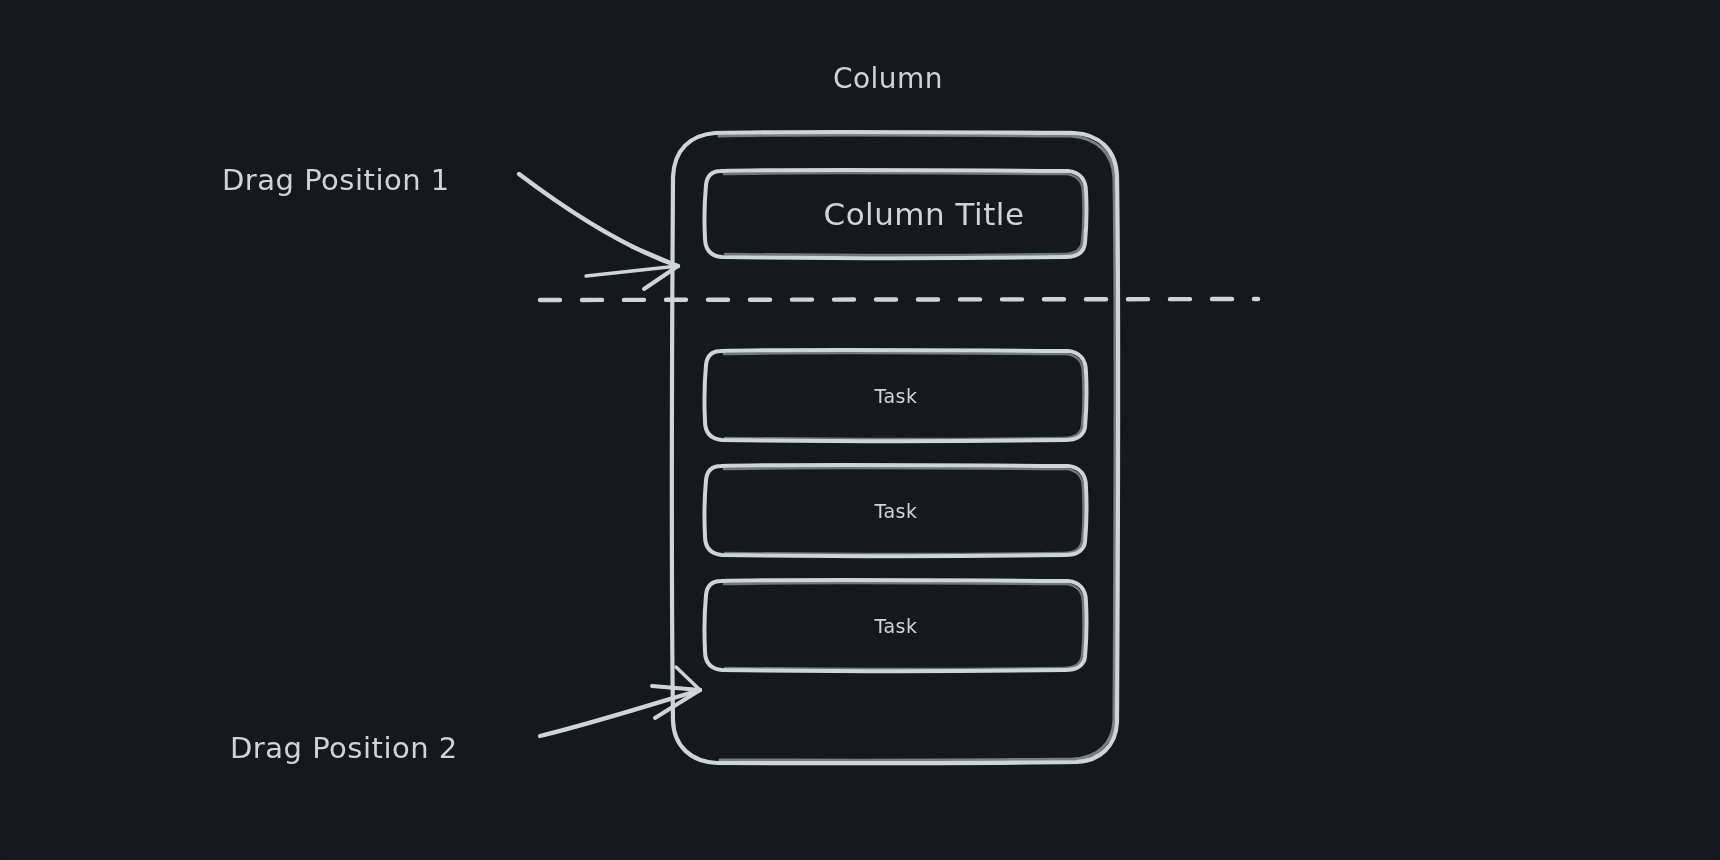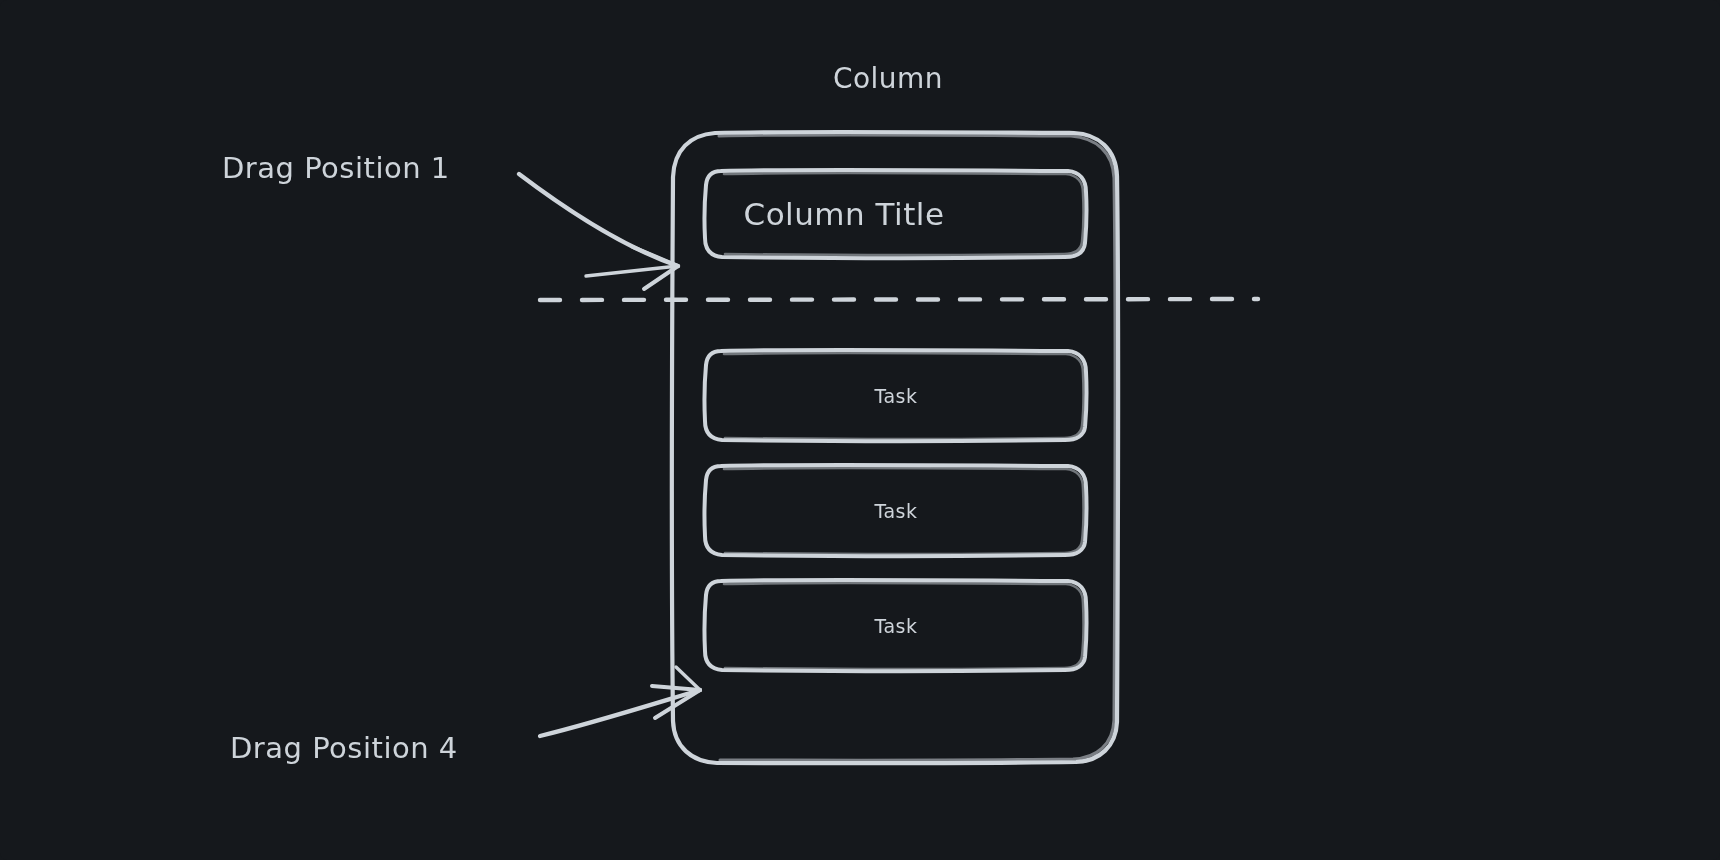--- a/index.html
+++ b/index.html
@@ -165,26 +165,26 @@
       <path class="stroke" stroke-width="4.3" d="M 540 736 C 590 724, 650 705, 700 690"></path>
       <path class="stroke" stroke-width="4.0" d="M 700 690 L 652 686"></path>
       <path class="stroke" stroke-width="4.0" d="M 700 690 L 655 718"></path>
       <path class="stroke" stroke-width="3.4" d="M 700 690 L 676 667"></path>
     </g>
 
   </svg>
 
   <div class="label centered t-column" style="left:888px; top:78px;">Column</div>
 
-  <div class="label centered t-coltitle" style="left:844px; top:214px;">Column Title</div>
+  <div class="label centered t-coltitle" style="left:924px; top:214px;">Column Title</div>
 
   <div class="label centered t-task" style="left:896px; top:396px;">Task</div>
 
   <div class="label centered t-task" style="left:896px; top:511px;">Task</div>
 
   <div class="label centered t-task" style="left:896px; top:626px;">Task</div>
 
 
-  <div class="label leftmid t-annotation" style="left:222px; top:168px;text-align:center;">Drag Position 1</div>
+  <div class="label leftmid t-annotation" style="left:222px; top:180px;text-align:center;">Drag Position 1</div>
 
-  <div class="label leftmid t-annotation" style="left:230px; top:748px;">Drag Position 4</div>
+  <div class="label leftmid t-annotation" style="left:230px; top:748px;">Drag Position 2</div>
 
 </div>
 
 </body></html>

